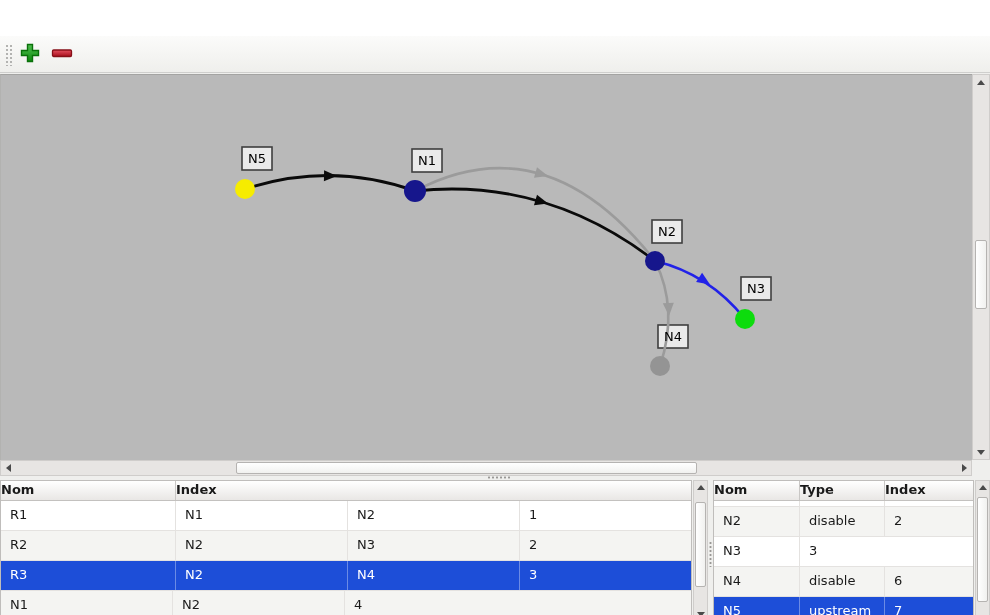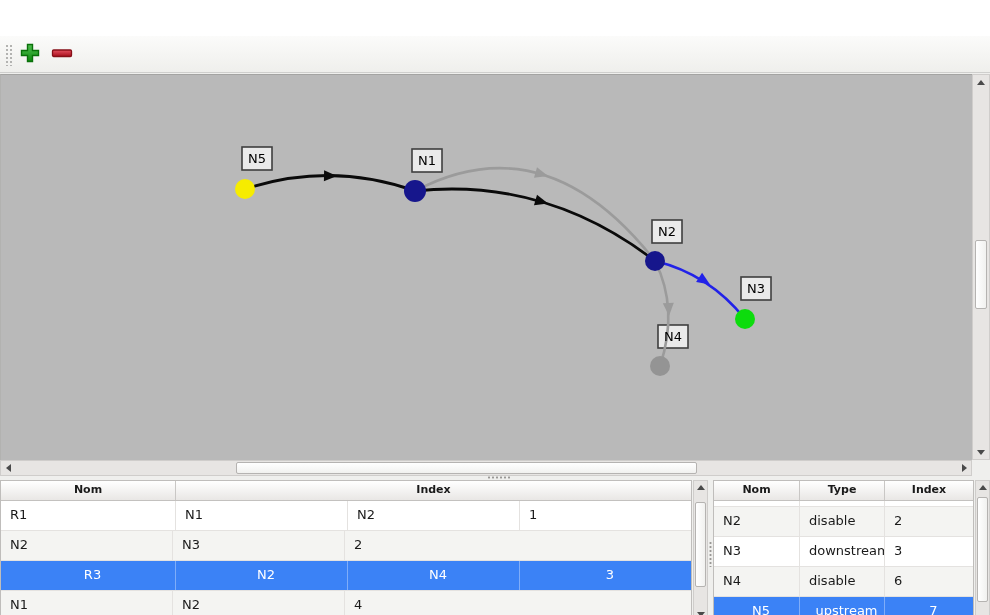--- a/index.html
+++ b/index.html
@@ -41,25 +41,25 @@
   .hsplit-grip { position:absolute; left:487px; top:440px; width:24px; height:3px;
                  background-image:radial-gradient(circle,#9a9896 1px,transparent 1.2px); background-size:4px 3px; }
   .vsplit-grip { position:absolute; left:709px; top:505px; width:3px; height:26px;
                  background-image:radial-gradient(circle,#9a9896 1px,transparent 1.2px); background-size:3px 4px; }
 
   
   .gtable { position:absolute; background:#ffffff; border:1px solid #bfbdbb; overflow:hidden; }
   .ltable { left:0; top:444px; width:692px; height:148px; }
   .rtable { left:713px; top:444px; width:261px; height:146px; }
   .thead { display:flex; height:20px; background:linear-gradient(#ffffff,#e9e7e5); border-bottom:1px solid #c3c1bf; }
-  .th { border-right:1px solid #c9c7c5; font-weight:bold; text-align:center; line-height:18px; font-size:11px; overflow:hidden; }
+  .th { border-right:1px solid #c9c7c5; font-weight:bold; text-align:left; line-height:18px; font-size:13px; overflow:hidden; }
   .th:last-child { border-right:none; }
   .tr { display:flex; height:30px; border-bottom:1px solid #e4e2e0; background:#ffffff; }
   .tr.alt { background:#f4f4f2; }
-  .tr.sel { background:#3b82f6; color:#ffffff;text-align:center; }
+  .tr.sel { background:#1d4ed8; color:#ffffff; }
   .tr.sliver { height:6px; border-bottom:1px solid #e4e2e0; }
   .tr.partial { height:8px; border-bottom:none; }
   .td { border-right:1px solid #e4e2e0; padding-left:9px; line-height:28px; overflow:hidden; white-space:nowrap; }
   .td:last-child { border-right:none; }
   .tr.sel .td { border-right-color:rgba(255,255,255,0.35); }
   .lc0{width:175px;} .lc1{width:172px;} .lc2{width:172px;} .lc3{flex:1;}
   .rc0{width:86px;} .rc1{width:85px;} .rc2{flex:1;}
 
   .ltable-sb { left:693px; top:444px; width:15px; height:142px; }
   .rtable-sb { left:975px; top:444px; width:15px; height:146px; }
@@ -171,20 +171,21 @@
       <div class="th lc0">Nom</div>
       <div class="th lc3">Index</div>
     </div>
     <div class="tr">
       <div class="td lc0">R1</div>
       <div class="td lc1">N1</div>
       <div class="td lc2">N2</div>
       <div class="td lc3">1</div>
     </div>
     <div class="tr alt">
+      <div class="td lc0">R2</div>
       <div class="td lc1">N2</div>
       <div class="td lc2">N3</div>
       <div class="td lc3">2</div>
     </div>
     <div class="tr sel">
       <div class="td lc0">R3</div>
       <div class="td lc1">N2</div>
       <div class="td lc2">N4</div>
       <div class="td lc3">3</div>
     </div>
@@ -222,21 +223,20 @@
       <div class="td rc1"></div>
       <div class="td rc2"></div>
     </div>
     <div class="tr alt">
       <div class="td rc0">N2</div>
       <div class="td rc1">disable</div>
       <div class="td rc2">2</div>
     </div>
     <div class="tr">
       <div class="td rc0">N3</div>
-      <div class="td rc1">downstream</div>
       <div class="td rc2">3</div>
     </div>
     <div class="tr alt">
       <div class="td rc0">N4</div>
       <div class="td rc1">disable</div>
       <div class="td rc2">6</div>
     </div>
     <div class="tr sel">
       <div class="td rc0">N5</div>
       <div class="td rc1">upstream</div>

